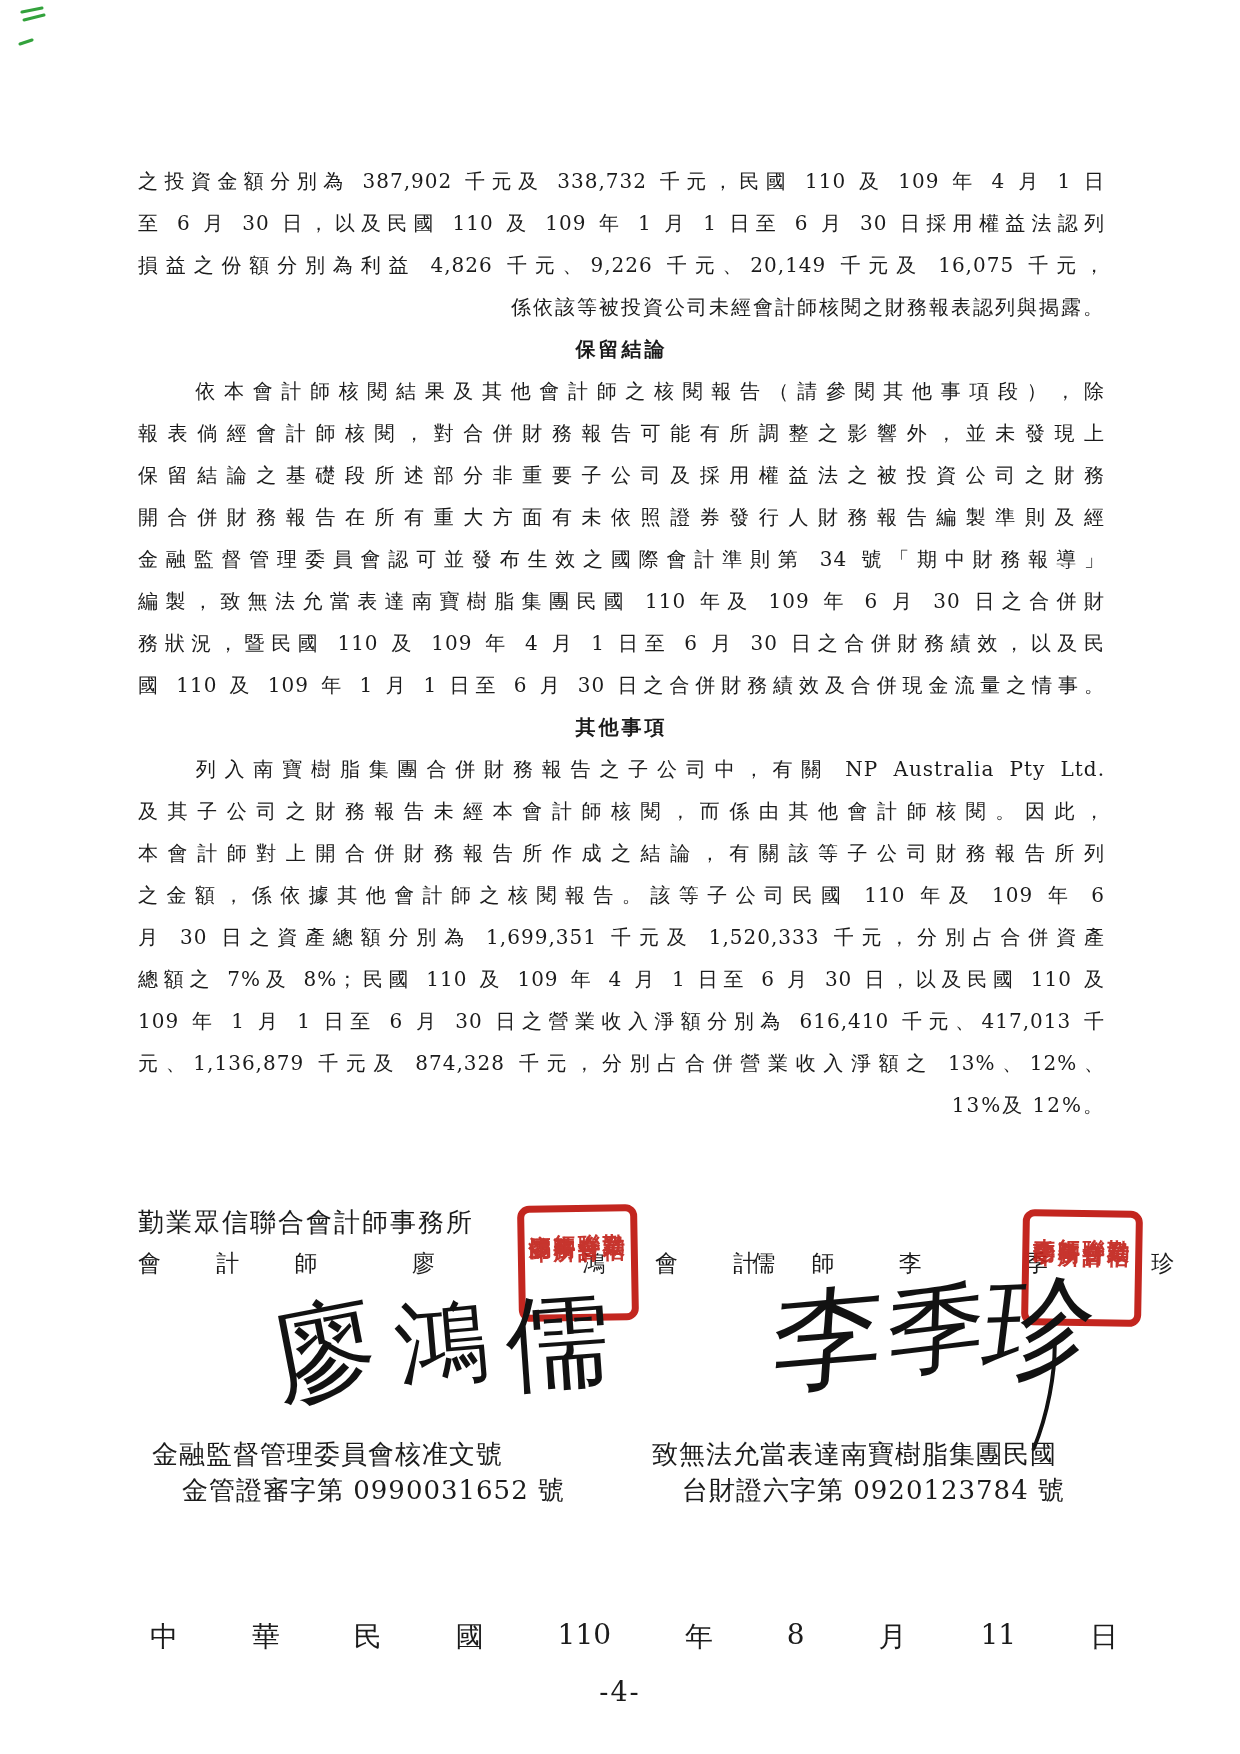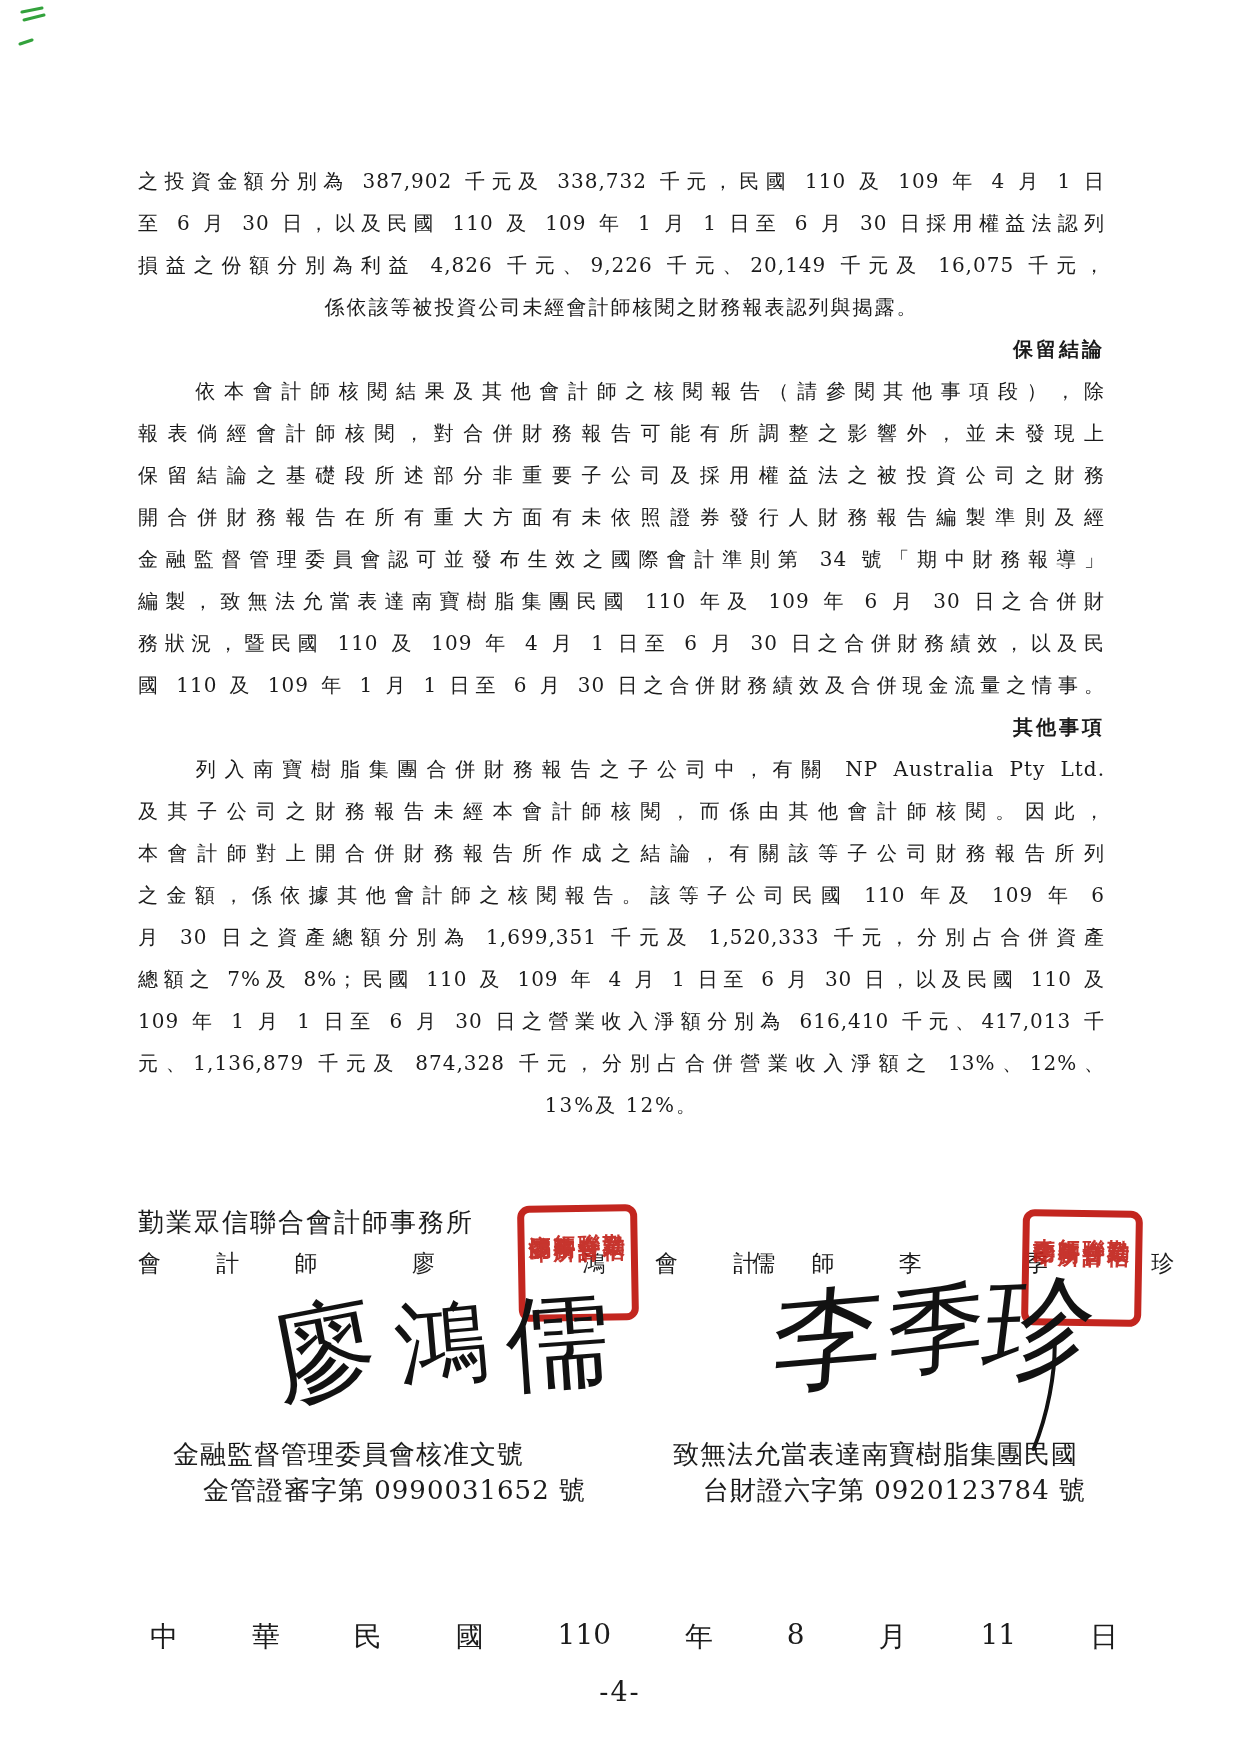--- a/index.html
+++ b/index.html
@@ -4,22 +4,22 @@
 <style>
   html,body{margin:0;padding:0;background:#e8e8e8;}
   .page{
     position:relative;width:1240px;height:1754px;margin:0 auto;background:#ffffff;
     font-family:"DejaVu Serif","Liberation Serif",serif;color:#1b1b1b;overflow:hidden;
   }
   
   .body-text{position:absolute;left:138px;top:160px;width:967px;}
   .line{height:42px;line-height:42px;font-size:20px;letter-spacing:1px;}
   .line.j{text-align:justify;text-align-last:justify;}
-  .line.l{text-align:center;letter-spacing:2px;}
-  .line.h{font-weight:600;letter-spacing:3px;text-align:right;}
+  .line.l{text-align:right;letter-spacing:2px;}
+  .line.h{font-weight:600;letter-spacing:3px;text-align:center;}
   
   .firm{position:absolute;left:138px;top:1196px;font-size:26px;letter-spacing:2px;white-space:nowrap;margin-top:9px;}
   .cpa-row{position:absolute;top:1248px;font-size:23px;white-space:nowrap;}
   .cpa-row.left{left:138px;}
   .cpa-row.right{left:655px;}
   .cpa-row .label{letter-spacing:24px;}
   .cpa-row.left  .name{letter-spacing:70px;margin-left:70px;}
   .cpa-row.right .name{letter-spacing:48px;margin-left:40px;}
   .seal{
     position:absolute;width:120px;height:116px;border:7px solid #c3261f;border-radius:12px;
@@ -35,21 +35,21 @@
   .sig-left{left:272px;top:1278px;font-size:104px;transform:rotate(-2deg);}
   .sig-left span:nth-child(1){transform:rotate(-9deg);}
   .sig-left span:nth-child(2){margin-left:20px;font-size:92px;transform:rotate(-3deg) translateY(-8px);}
   .sig-left span:nth-child(3){margin-left:18px;transform:rotate(-2deg);}
   .sig-right{left:768px;top:1258px;font-size:110px;transform:skewX(-9deg) rotate(-2deg);}
   .sig-right span:nth-child(1){transform:rotate(-7deg);}
   .sig-right span:nth-child(2){margin-left:6px;transform:rotate(-3deg) translateY(4px);}
   .sig-right span:nth-child(3){margin-left:4px;font-size:96px;transform:rotate(-5deg) translateY(-6px);}
   .sig-tail{position:absolute;left:258px;top:90px;}
   
-  .appr{position:absolute;font-size:26px;letter-spacing:1px;line-height:36px;margin-left:21px;}
+  .appr{position:absolute;font-size:26px;letter-spacing:1px;line-height:36px;}
   .appr.left{left:152px;top:1436px;}
   .appr.right{left:652px;top:1436px;}
   .appr .num{padding-left:30px;}
   
   .date-row{position:absolute;left:150px;top:1618px;width:968px;display:flex;justify-content:space-between;font-size:28px;}
   .pagenum{position:absolute;left:0;right:0;top:1676px;text-align:center;font-size:27px;letter-spacing:2px;}
   
   .corner-marks{position:absolute;left:12px;top:4px;}
 </style>
 </head>

